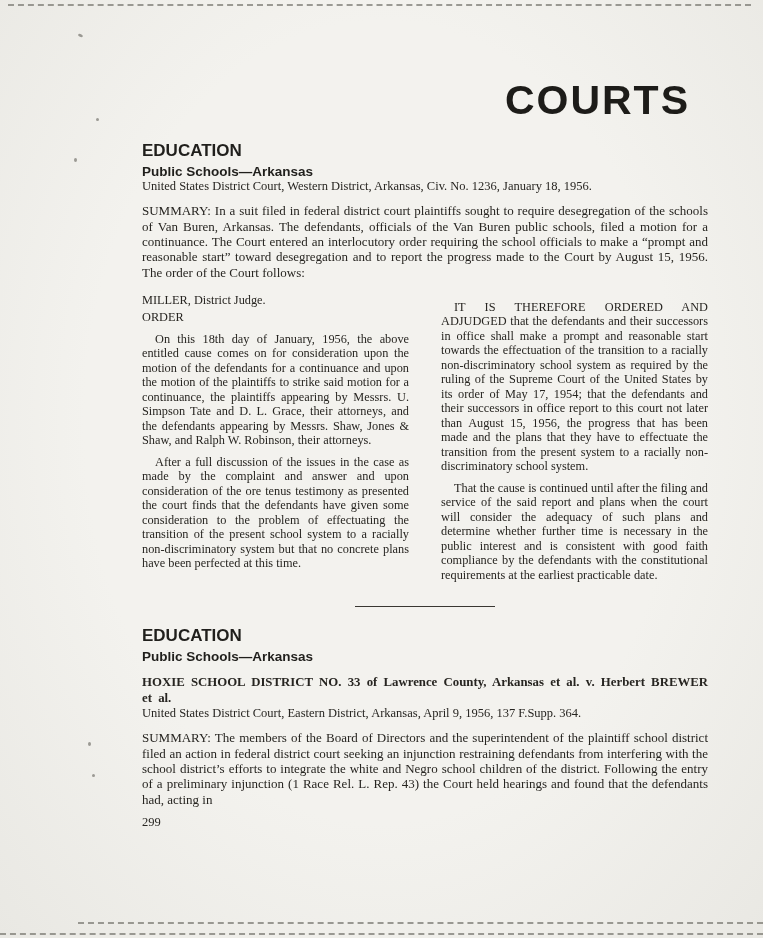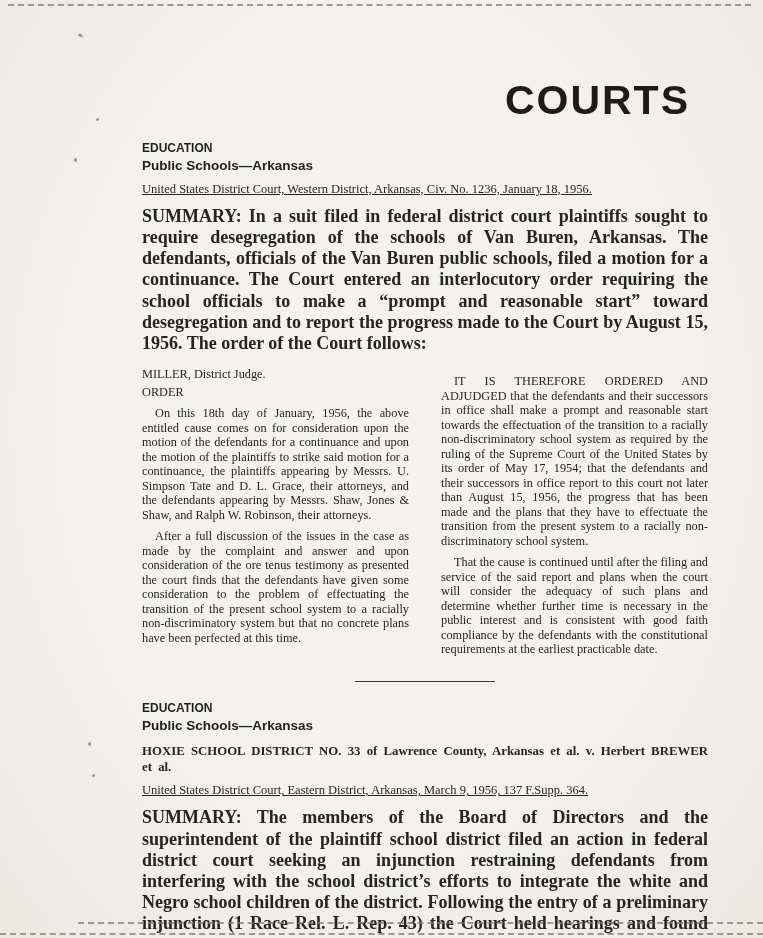--- a/index.html
+++ b/index.html
@@ -37,21 +37,21 @@
     letter-spacing:2px;
     color:#1d1c19;
   }
 
   .content { margin-left:115px; width:566px; }
 
   section.case { margin-top:21px; }
   .sec-heading {
     font-family:"Liberation Sans", sans-serif;
     font-weight:bold;
-    font-size:12px;
+    font-size:17px;
     line-height:1.1;
     color:#201f1c;
   }
   .sec-subheading {
     font-family:"Liberation Sans", sans-serif;
     font-weight:bold;
     font-size:13.5px;
     line-height:1.15;
     margin-top:3px;
     color:#201f1c;
@@ -59,26 +59,25 @@
   .case-title {
     font-weight:bold;
     font-size:12.8px;
     line-height:1.28;
     text-align:justify;
     word-spacing:3px;
     margin-top:9px;
   }
   .court-line {
     font-size:12.5px;
-    margin-top:8px;
-    text-decoration:underline;
+    margin-top:0;
   }
   .case-summary {
-    font-weight:bold;
-    font-size:18px;
+    font-weight:normal;
+    font-size:13px;
     line-height:1.18;
     text-align:justify;
     margin-top:9px;
   }
 
   .columns { display:flex; gap:32px; margin-top:13px; }
   .col {
     flex:1;
     font-size:12.3px;
     line-height:1.18;
@@ -138,21 +137,21 @@
         </div>
       </div>
     </section>
 
     <hr class="section-divider">
 
     <section class="case" style="margin-top:0;">
       <h2 class="sec-heading">EDUCATION</h2>
       <h3 class="sec-subheading">Public Schools—Arkansas</h3>
       <p class="case-title">HOXIE SCHOOL DISTRICT NO. 33 of Lawrence County, Arkansas et al. v. Herbert BREWER et al.</p>
-      <p class="court-line">United States District Court, Eastern District, Arkansas, March 9, 1956, 137 F.Supp. 364.</p>
+      <p class="court-line">United States District Court, Eastern District, Arkansas, April 9, 1956, 137 F.Supp. 364.</p>
       <p class="case-summary">SUMMARY: The members of the Board of Directors and the superintendent of the plaintiff school district filed an action in federal district court seeking an injunction restraining defendants from interfering with the school district’s efforts to integrate the white and Negro school children of the district. Following the entry of a preliminary injunction (1 Race Rel. L. Rep. 43) the Court held hearings and found that the defendants had, acting in</p>
     </section>
 
     <div class="page-number">299</div>
 
   </main>
 
   <div class="scan-line scan-bottom-1"></div>
   <div class="scan-line scan-bottom-2"></div>
 

